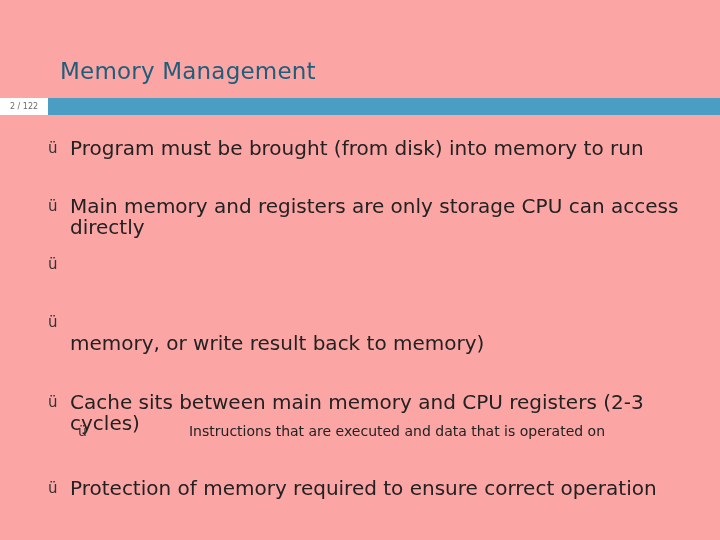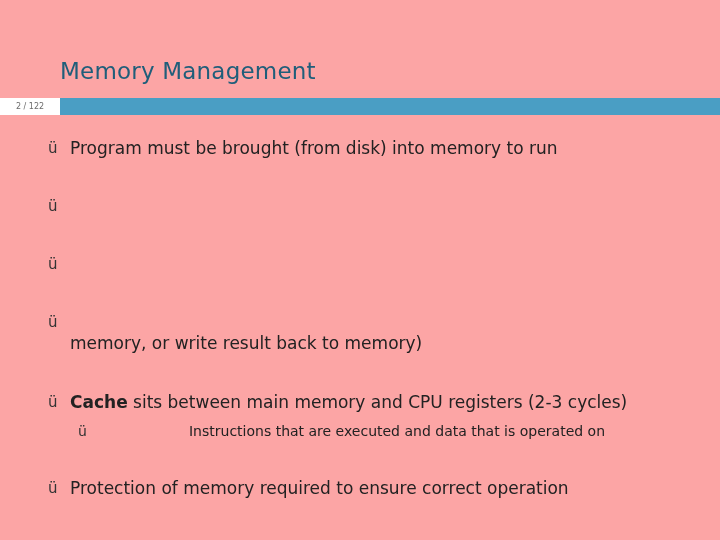--- a/index.html
+++ b/index.html
@@ -35,21 +35,21 @@
     left: 48px;
     top: 98px;
     width: 672px;
     height: 17px;
     background: #4a9ec4;
   }
   .page-number {
     position: absolute;
     left: 0px;
     top: 98px;
-    width: 60px;
+    width: 48px;
     height: 17px;
     background: #ffffff;
     color: #6b6b6b;
     font-size: 8px;
     line-height: 17px;
     text-align: center;
     font-family: "DejaVu Sans", "Liberation Sans", sans-serif;
   }
   .content {
     position: absolute;
@@ -68,27 +68,27 @@
   .bullet .mark {
     flex: 0 0 auto;
     width: 22px;
     font-size: 15px;
     color: #333333;
     line-height: 21px;
     font-family: "DejaVu Sans", "Liberation Sans", sans-serif;
   }
   .bullet .txt {
     flex: 1 1 auto;
-    font-size: 17px;
+    font-size: 20px;
     color: #222222;
     line-height: 21px;
     font-family: "DejaVu Sans", "Liberation Sans", sans-serif;
   }
   .bullet .txt b {
-    font-weight: bold;
+    font-weight: normal;
   }
   .sub-bullet {
     position: relative;
     display: flex;
     align-items: flex-start;
     padding-left: 78px;
     padding-right: 24px;
   }
   .sub-bullet .mark {
     flex: 0 0 auto;
@@ -126,20 +126,21 @@
 
   <div class="content">
 
     <div class="bullet b1">
       <span class="mark">ü</span>
       <span class="txt">Program must be brought (from disk) into memory to run</span>
     </div>
 
     <div class="bullet b2">
       <span class="mark">ü</span>
+      <span class="txt">Main memory and registers are only storage CPU can access directly</span>
     </div>
 
     <div class="bullet b3">
       <span class="mark">ü</span>
     </div>
 
     <div class="bullet b4">
       <span class="mark">ü</span>
       <span class="txt">
         <br>

